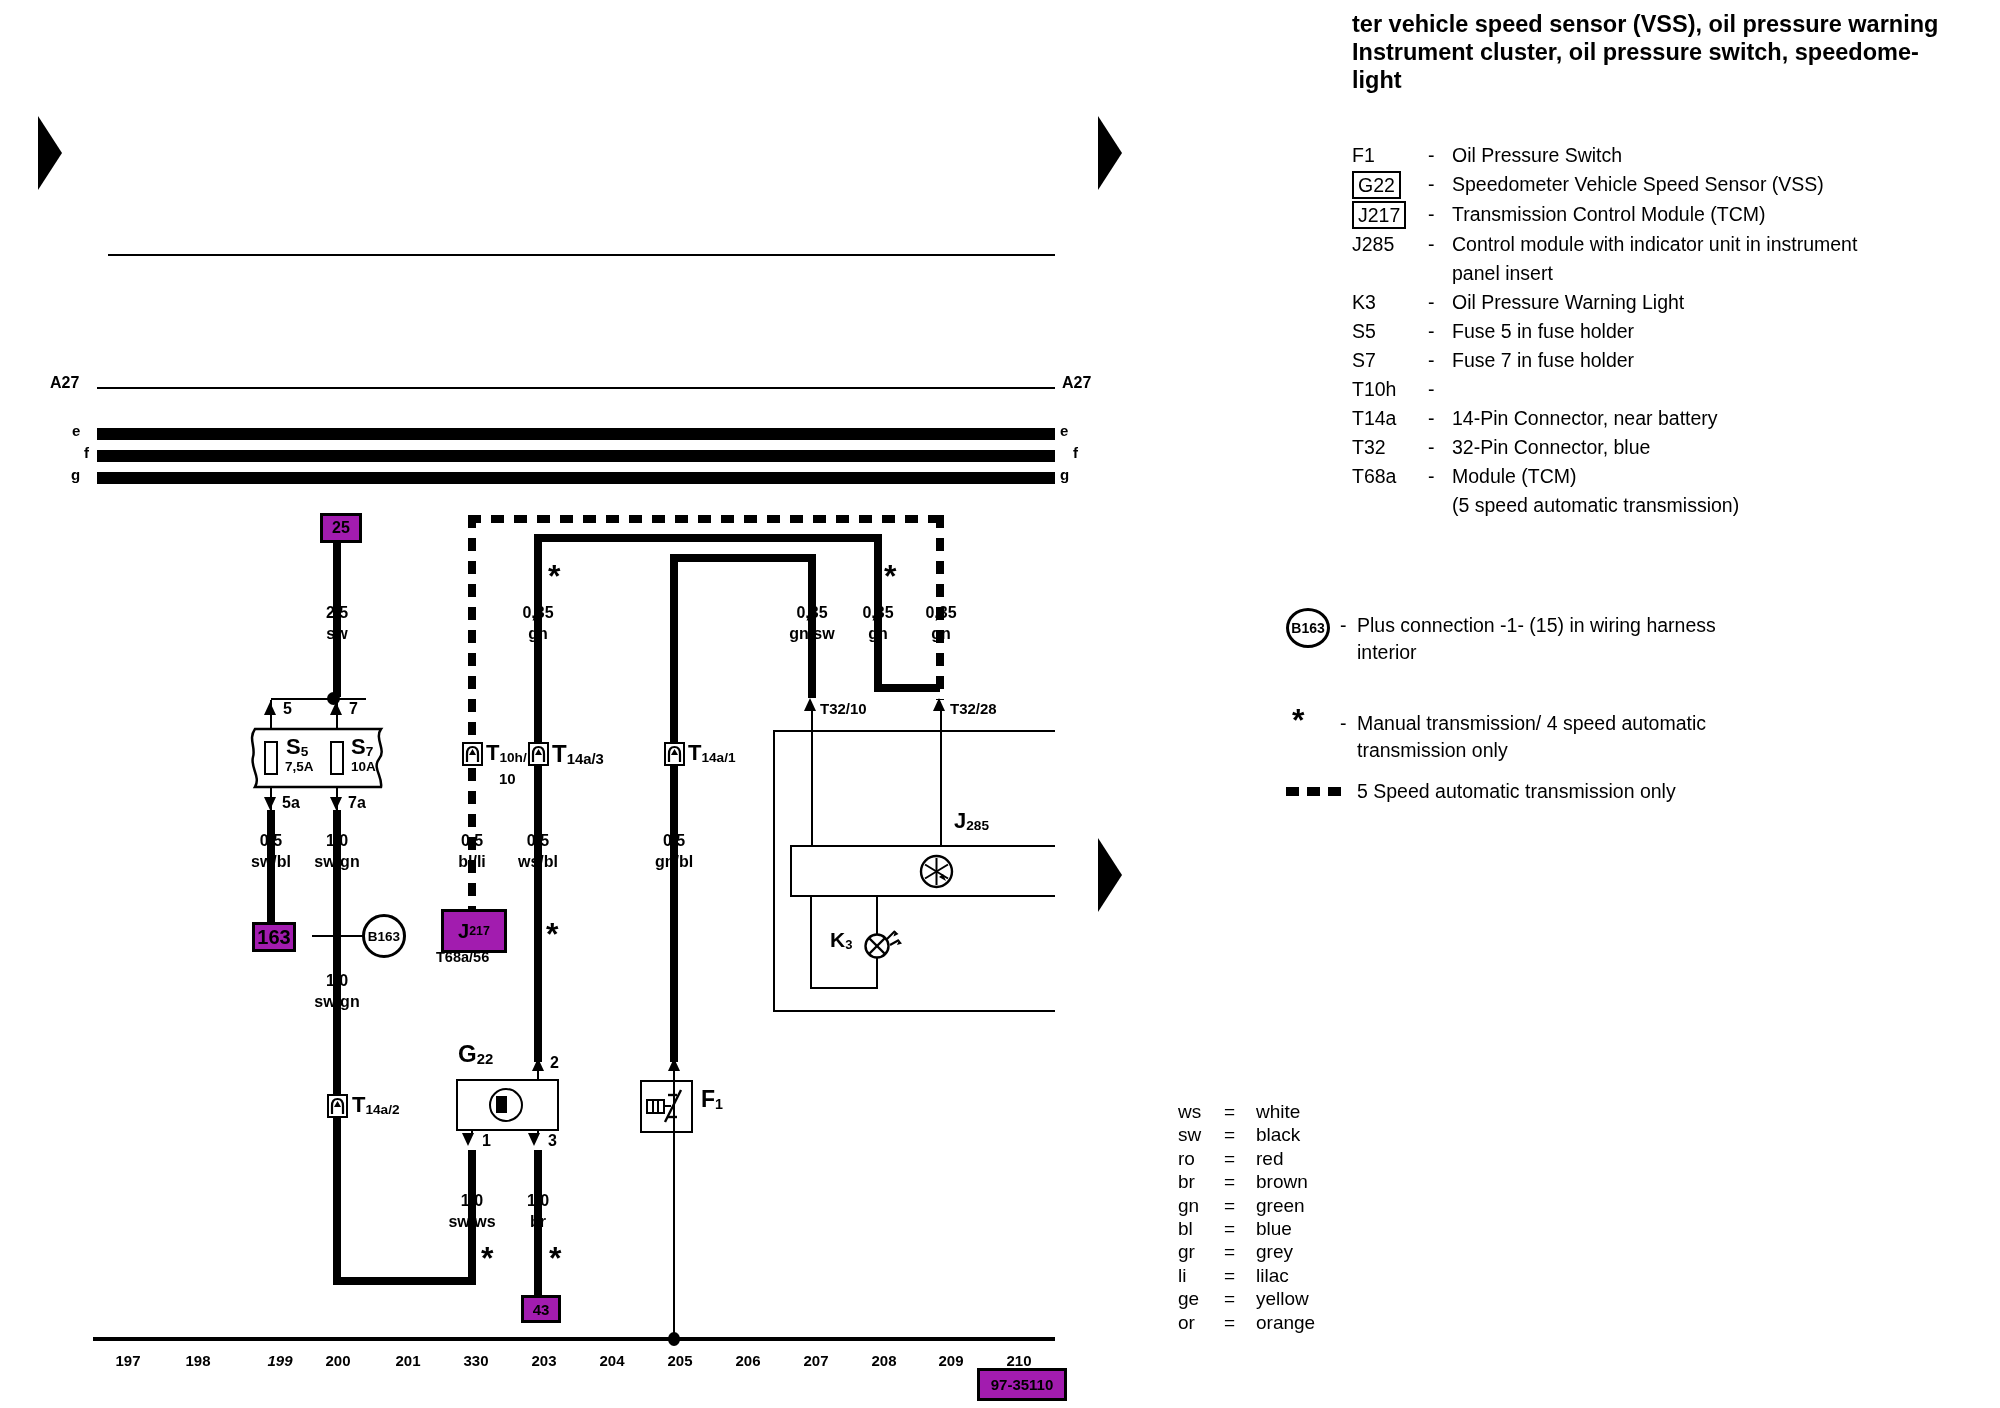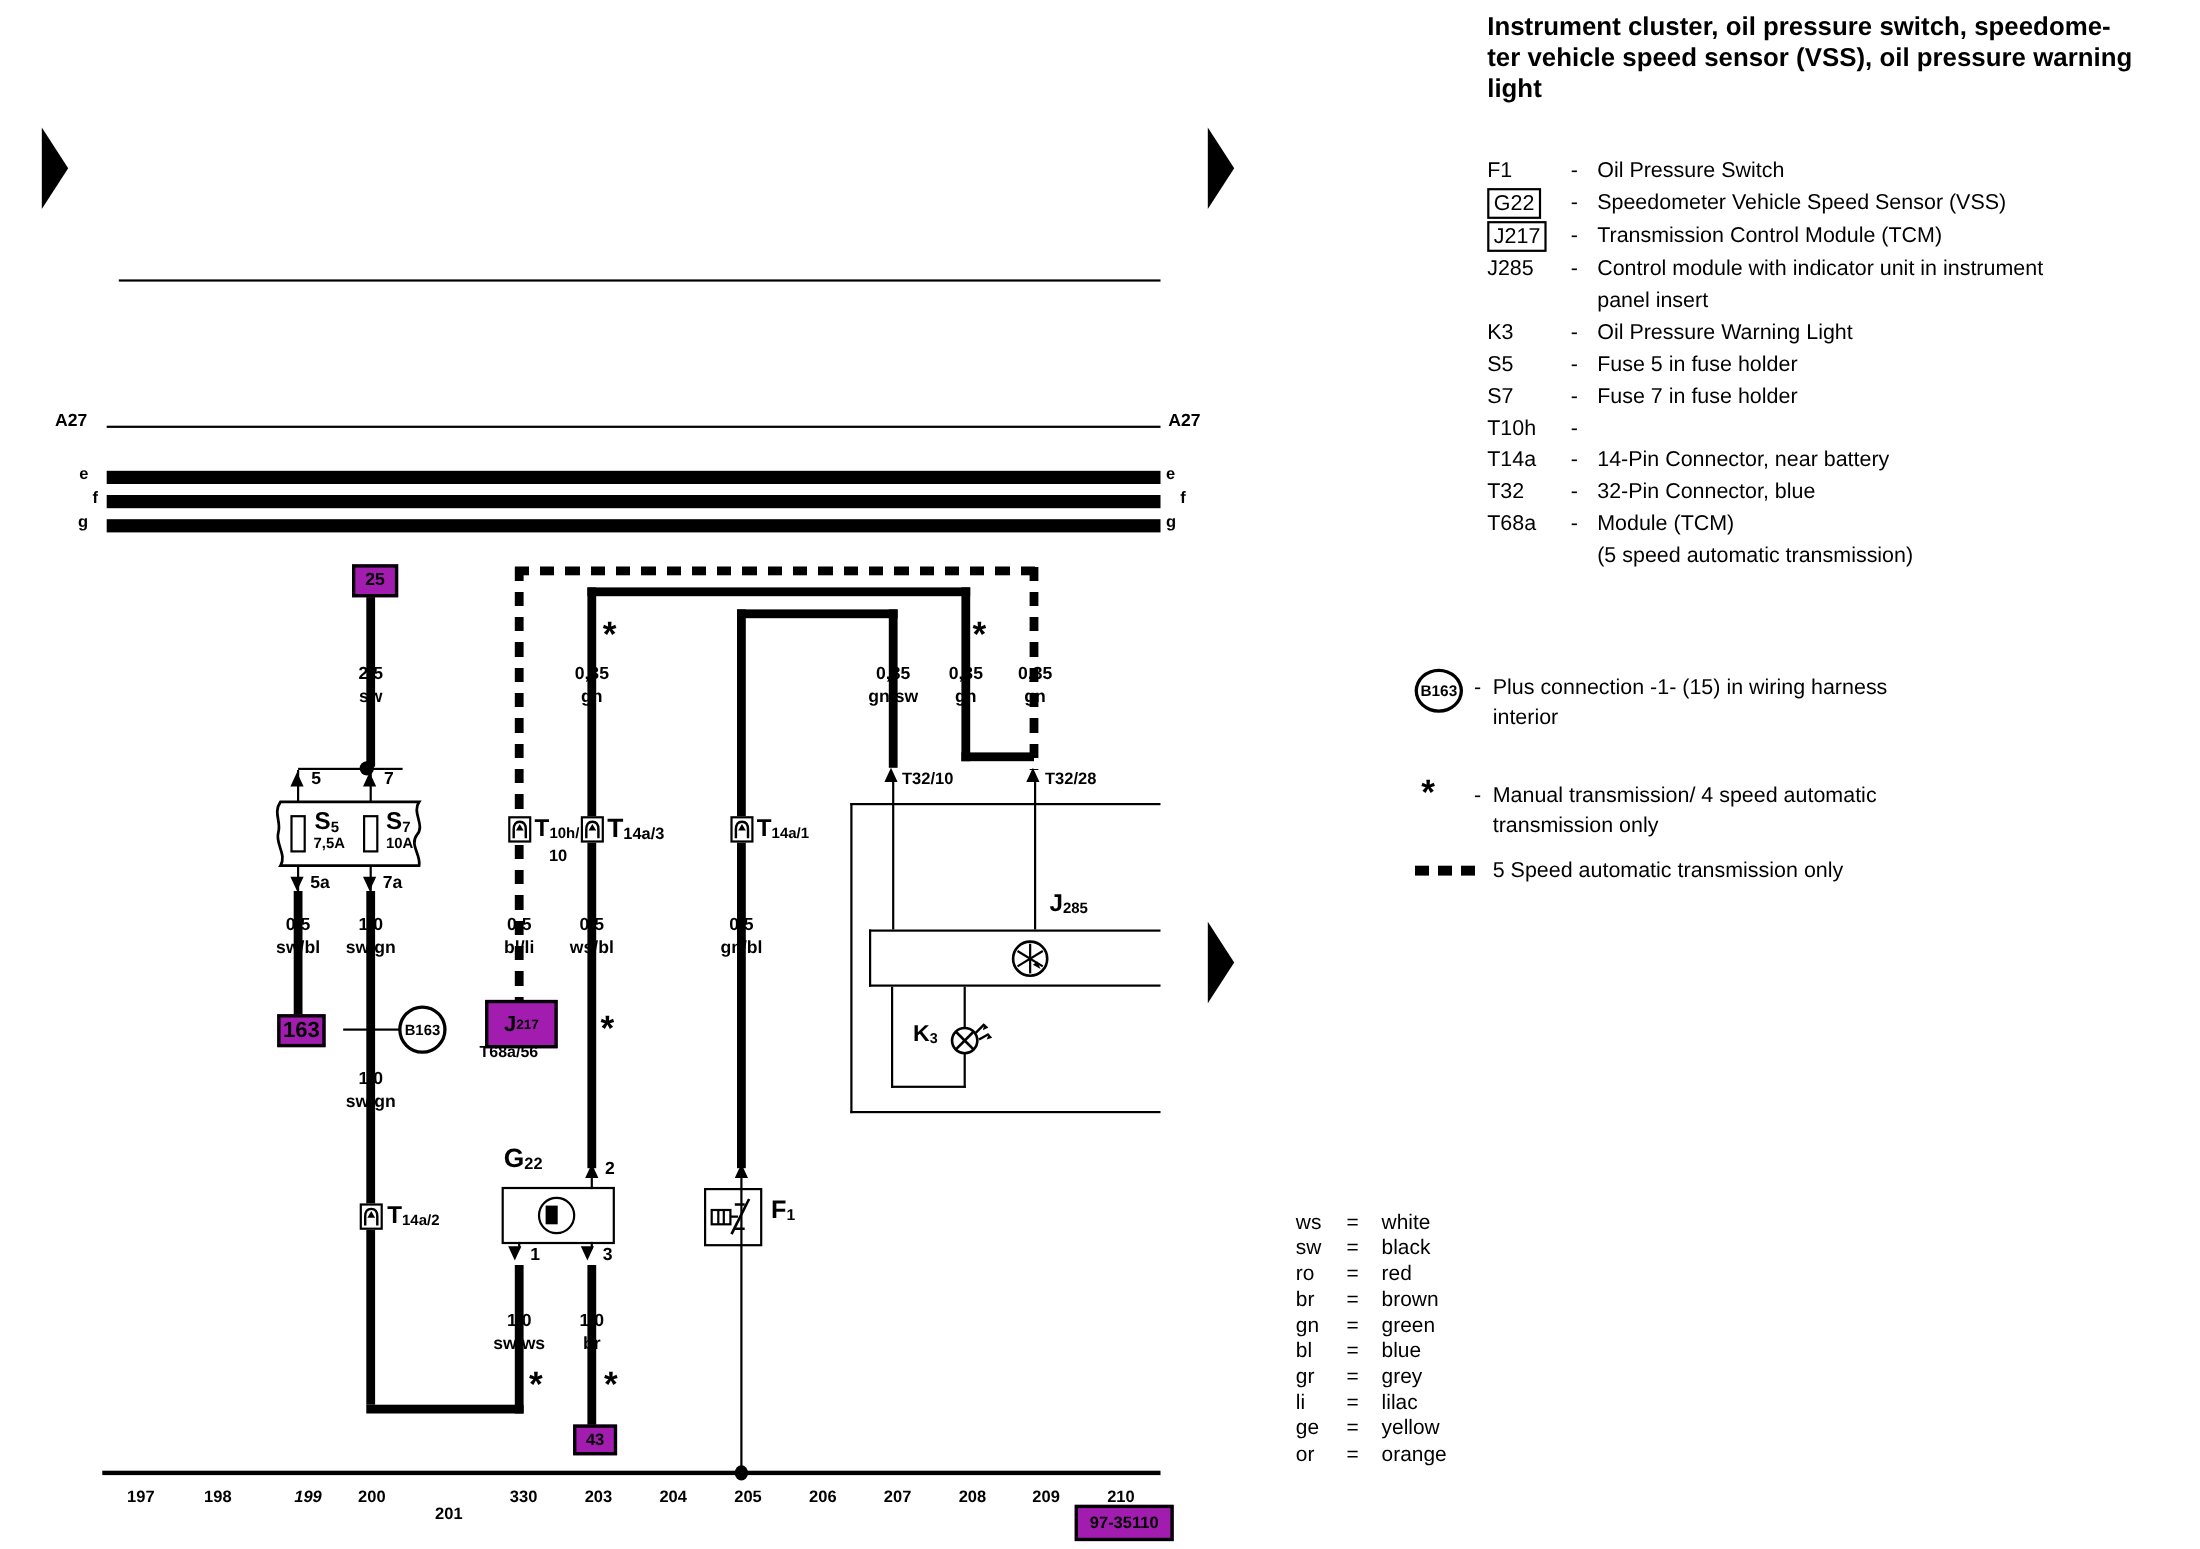--- a/index.html
+++ b/index.html
@@ -274,35 +274,35 @@
     <line x1="21" y1="36" x2="37" y2="4" stroke="#000" stroke-width="2.4"></line>
   </svg>
   <div class="lbl" style="left:701px;top:1086px;font-size:23px;"><span>F</span><span class="sub">1</span></div>
   <div class="dot" style="left:668px;top:1332px;width:12px;height:14px;"></div>
 
   <div class="abs" style="left:93px;top:1337px;width:962px;height:4px;background:#000;"></div>
   <div class="trk" style="left:128px;top:1352px;">197</div>
   <div class="trk" style="left:198px;top:1352px;">198</div>
   <div class="trk" style="left:280px;top:1352px;font-style:italic;">199</div>
   <div class="trk" style="left:338px;top:1352px;">200</div>
-  <div class="trk" style="left:408px;top:1352px;margin-top:16px;">201</div>
+  <div class="trk" style="left:408px;top:1352px;">201</div>
   <div class="trk" style="left:476px;top:1352px;">330</div>
   <div class="trk" style="left:544px;top:1352px;">203</div>
   <div class="trk" style="left:612px;top:1352px;">204</div>
   <div class="trk" style="left:680px;top:1352px;">205</div>
   <div class="trk" style="left:748px;top:1352px;">206</div>
   <div class="trk" style="left:816px;top:1352px;">207</div>
   <div class="trk" style="left:884px;top:1352px;">208</div>
   <div class="trk" style="left:951px;top:1352px;">209</div>
   <div class="trk" style="left:1019px;top:1352px;">210</div>
   <div class="refbox" style="left:977px;top:1368px;width:84px;height:27px;font-size:15px;">97-35110</div>
 
   <div class="title">
+    <div>ter vehicle speed sensor (VSS), oil pressure warning</div>
     <div>Instrument cluster, oil pressure switch, speedome-</div>
-    <div>ter vehicle speed sensor (VSS), oil pressure warning</div>
     <div>light</div>
   </div>
 
   <div class="leg">
     <div class="leg-row">
         <span class="leg-code">F1</span>
         <span class="leg-dash">-</span>
         <span class="leg-desc">
           <div>Oil Pressure Switch</div>
         </span>

